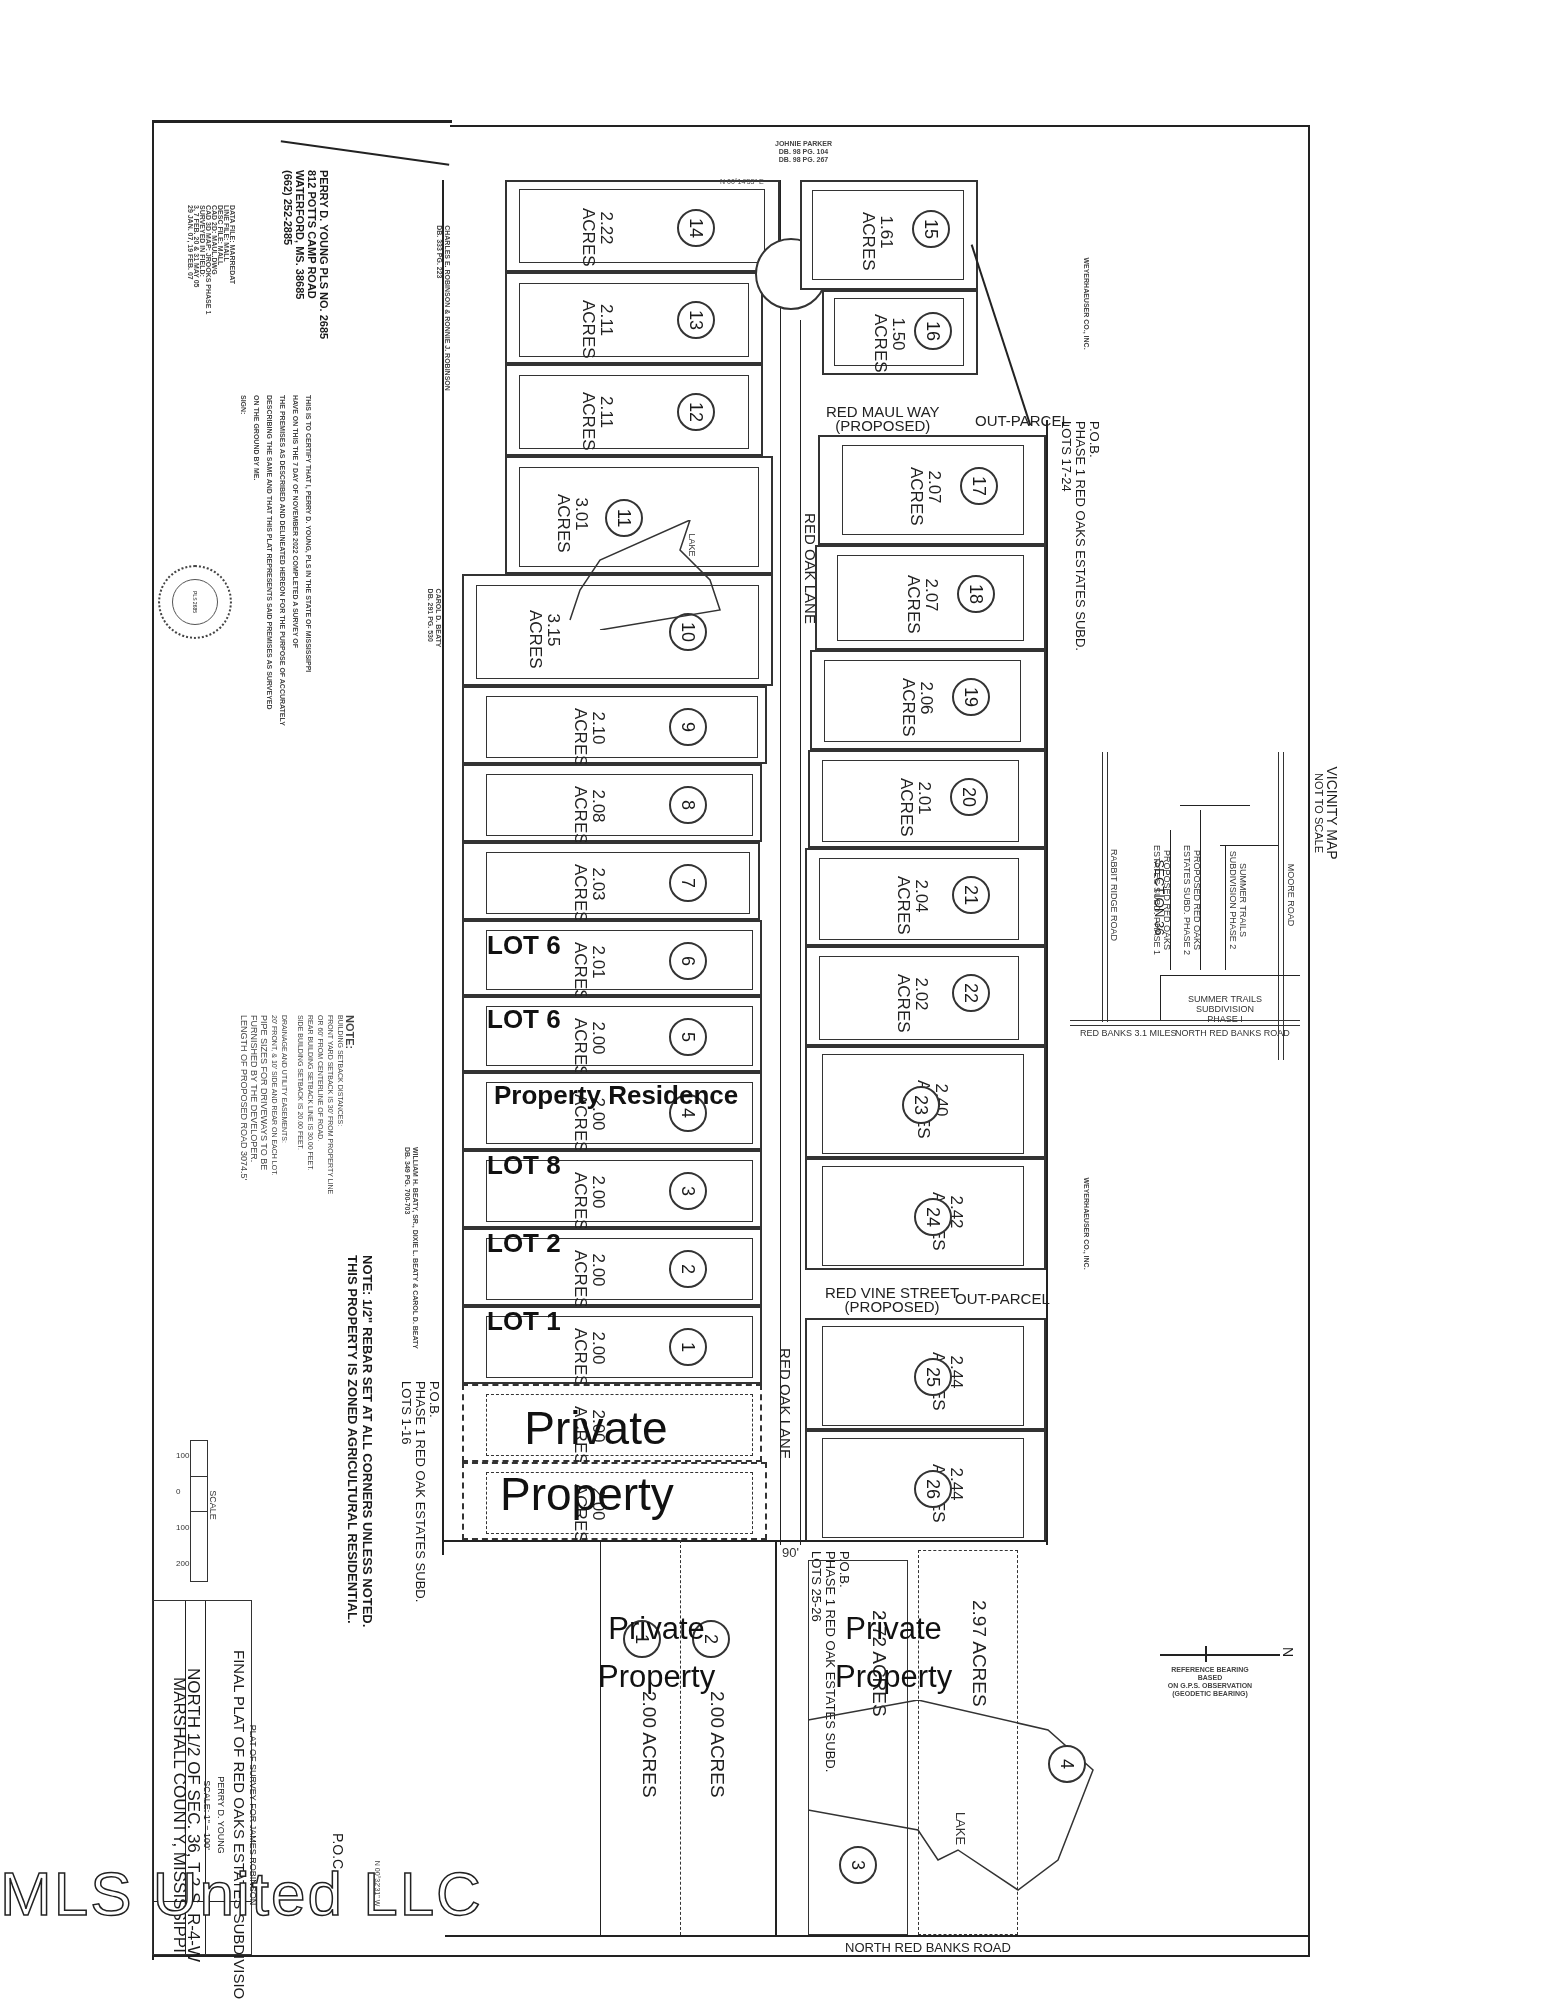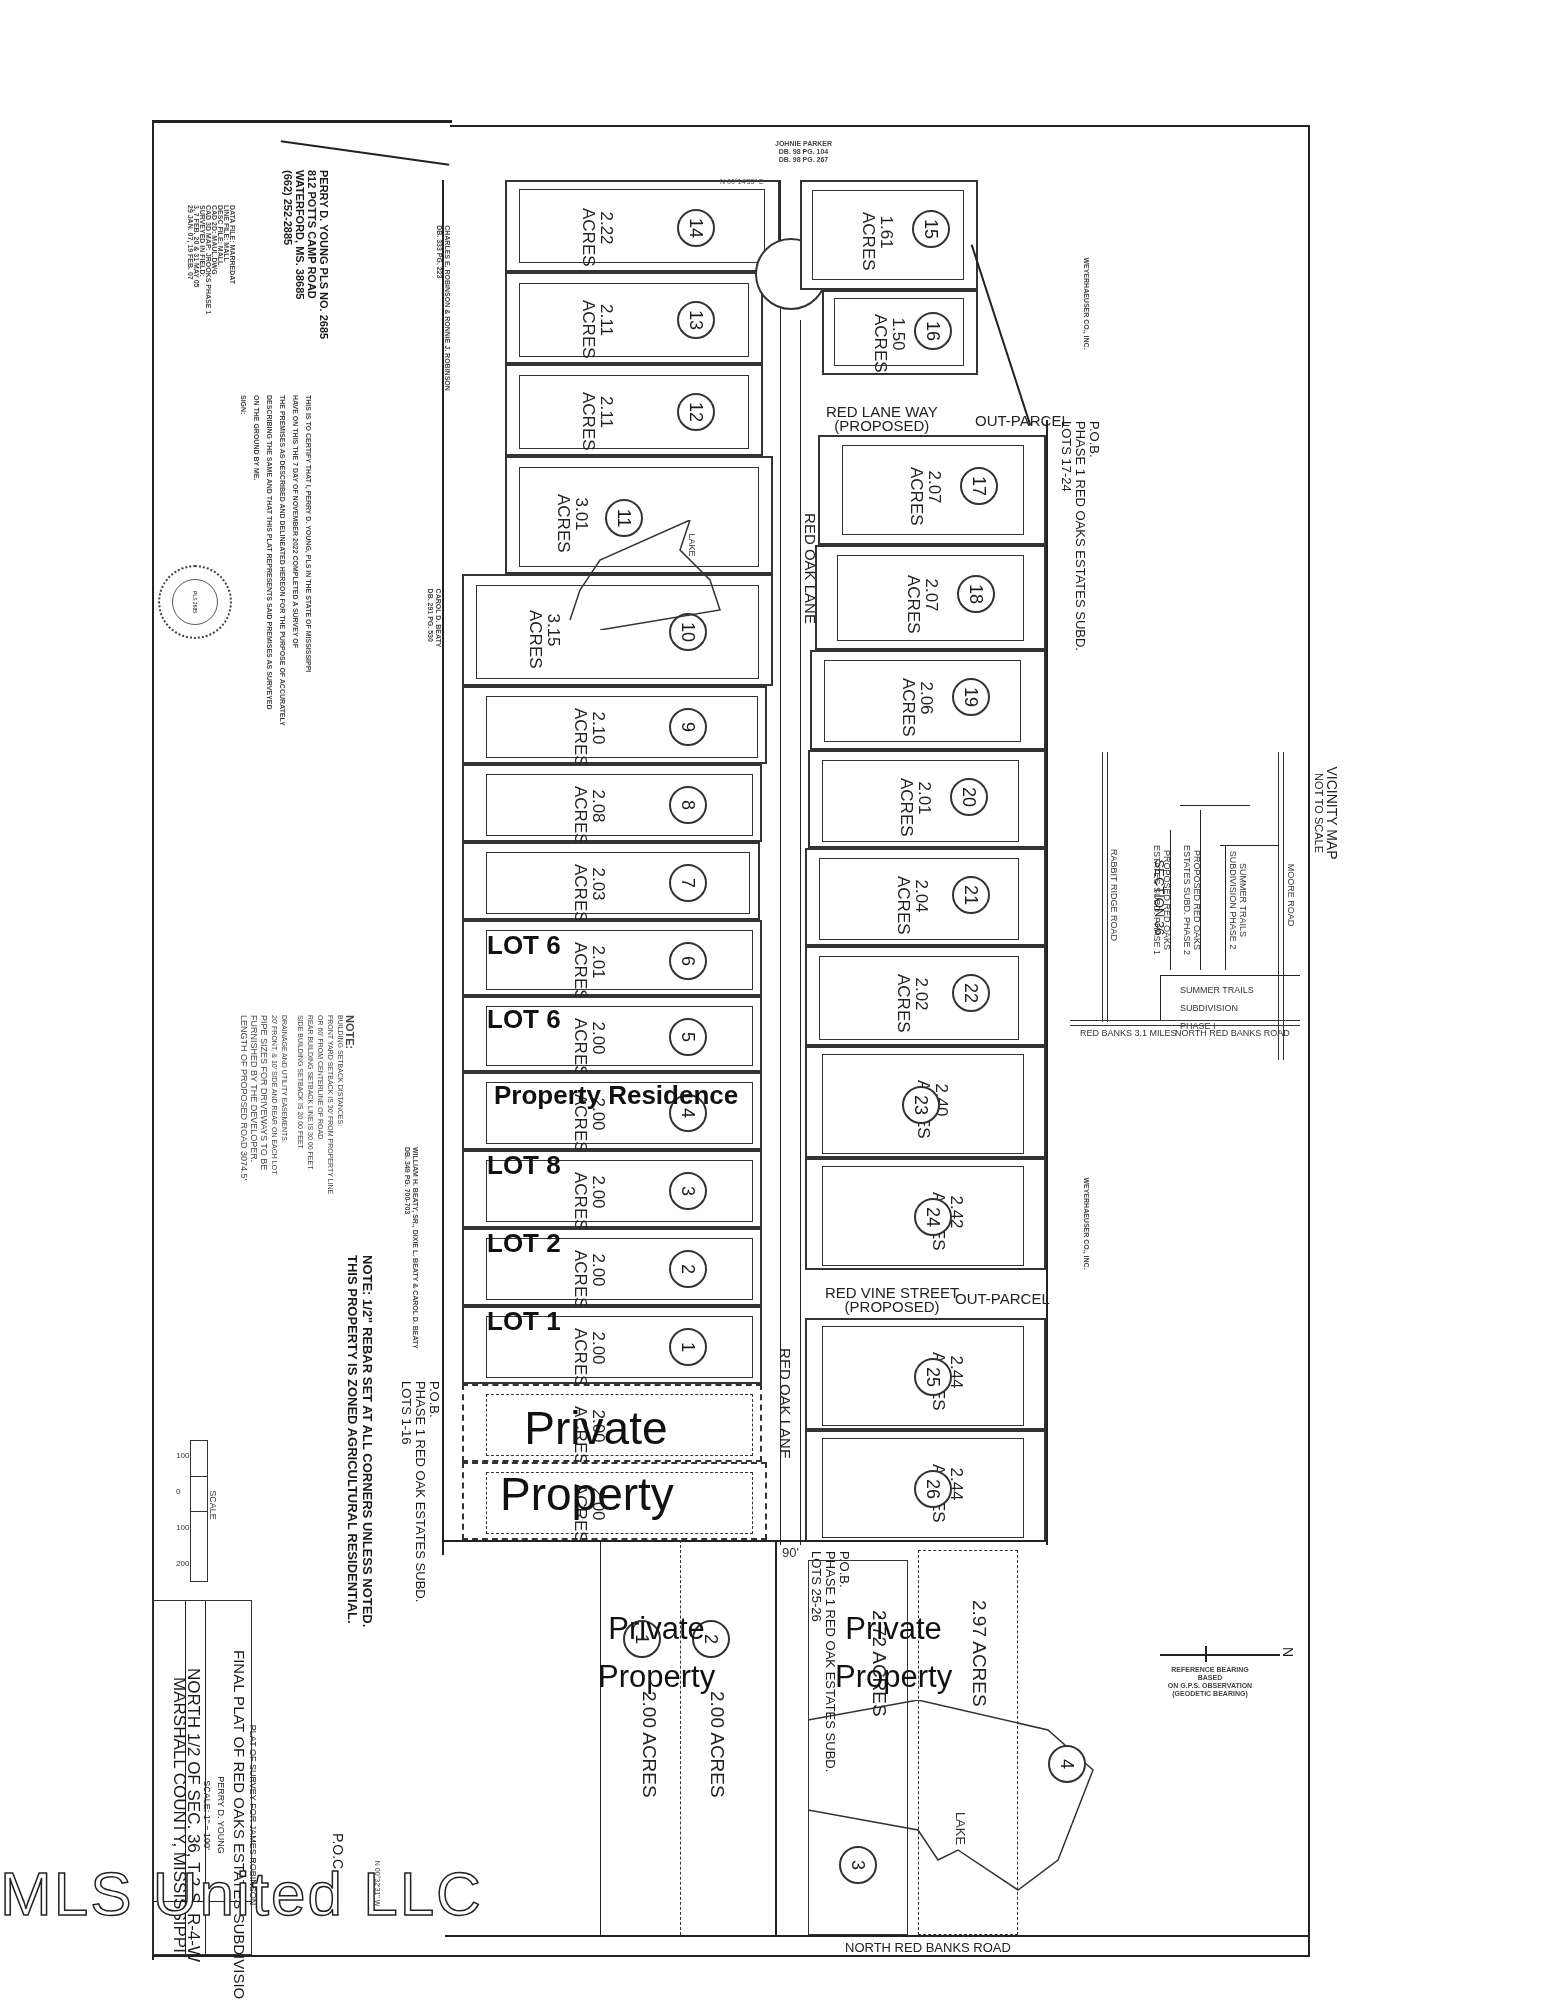--- a/index.html
+++ b/index.html
@@ -263,21 +263,21 @@
 <div class="lot" style="left:822px;top:290px;width:156px;height:85px;">
   <div class="inner" style="left:10px;top:6px;width:128px;height:66px;"></div>
   <div class="rot acres" style="left:45px;top:24px;width:40px;">
       <div>1.50</div>
       <div>ACRES</div>
     </div>
   <div class="lotnum" style="left:90px;top:20px;">16</div>
 </div>
 
 <div class="abs road-label" style="left:826px;top:405px;text-align:center;line-height:14px;">
-  <div>RED LANE WAY</div>
+  <div>RED MAUL WAY</div>
   <div>(PROPOSED)</div>
 </div>
 <div class="abs road-label" style="left:975px;top:412px;">OUT-PARCEL</div>
 
 <div class="lot" style="left:818px;top:435px;width:228px;height:110px;">
   <div class="inner" style="left:22px;top:8px;width:180px;height:88px;"></div>
   <div class="rot acres" style="left:85px;top:32px;width:40px;">
       <div>2.07</div>
       <div>ACRES</div>
     </div>
@@ -461,21 +461,21 @@
   <div class="line" style="left:100px;top:245px;width:140px;height:1px;"></div>
   <div class="line" style="left:100px;top:245px;width:1px;height:45px;"></div>
   <div class="line" style="left:120px;top:75px;width:70px;height:1px;"></div>
   <div class="line" style="left:160px;top:115px;width:58px;height:1px;"></div>
   <div class="rot small" style="left:8px;top:160px;">RABBIT RIDGE ROAD</div>
   <div class="rot small" style="left:200px;top:160px;">MOORE ROAD</div>
   <div class="rot" style="left:62px;top:160px;font-size:13px;">SECTION 36</div>
   <div class="rot small" style="left:32px;top:160px;width:140px;white-space:normal;text-align:center;line-height:10px;">PROPOSED RED OAKS ESTATES SUBD. PHASE 1</div>
   <div class="rot small" style="left:62px;top:160px;width:140px;white-space:normal;text-align:center;line-height:10px;">PROPOSED RED OAKS ESTATES SUBD. PHASE 2</div>
   <div class="rot small" style="left:118px;top:160px;width:120px;white-space:normal;text-align:center;line-height:10px;">SUMMER TRAILS SUBDIVISION PHASE 2</div>
-  <div class="abs small" style="left:120px;top:251px;width:90px;text-align:left;line-height:18px;">SUMMER TRAILS SUBDIVISION PHASE I</div>
+  <div class="abs small" style="left:120px;top:264px;width:90px;text-align:center;line-height:10px;">SUMMER TRAILS SUBDIVISION PHASE I</div>
   <div class="abs small" style="left:20px;top:298px;">RED BANKS 3.1 MILES</div>
   <div class="abs small" style="left:115px;top:298px;">NORTH RED BANKS ROAD</div>
   <div class="rot" style="left:205px;top:70px;width:120px;text-align:center;line-height:13px;">
     <div style="font-size:14px;">VICINITY MAP</div>
     <div style="font-size:11px;">NOT TO SCALE</div>
   </div>
 </div>
 
 <div style="position:absolute;left:1160px;top:1640px;width:140px;height:60px;">
   <div class="line" style="left:0;top:14px;width:120px;height:1.5px;"></div>

